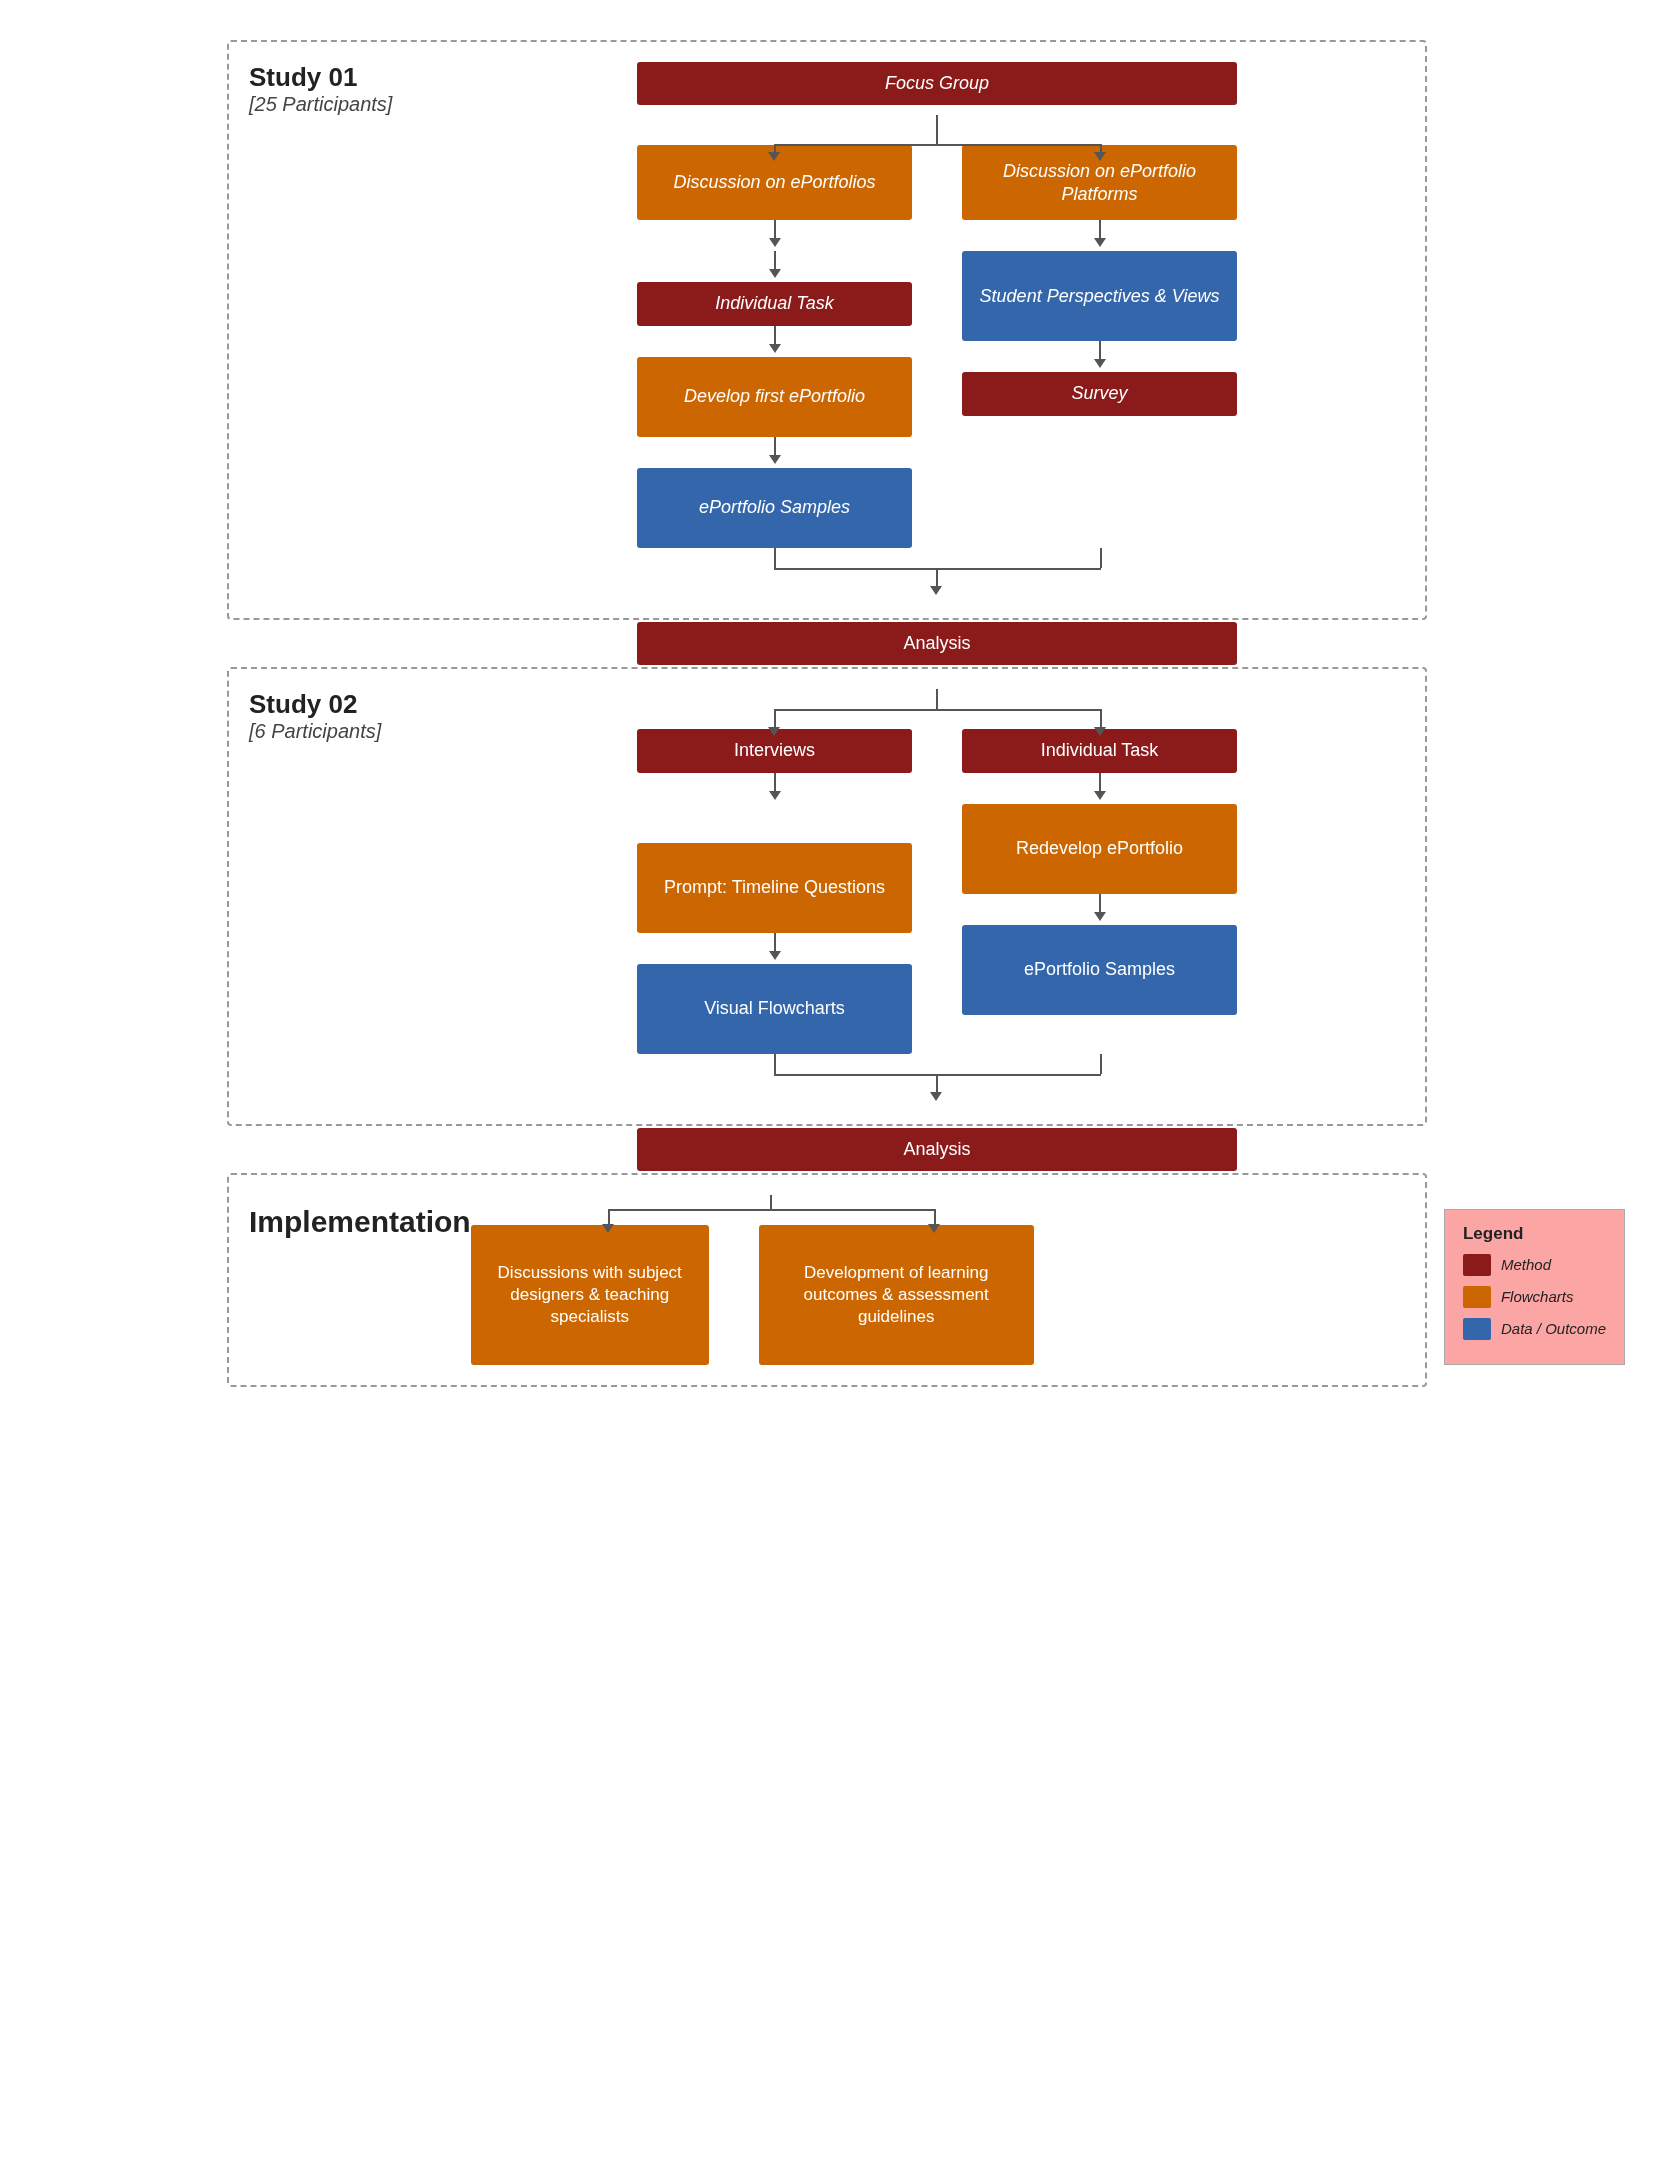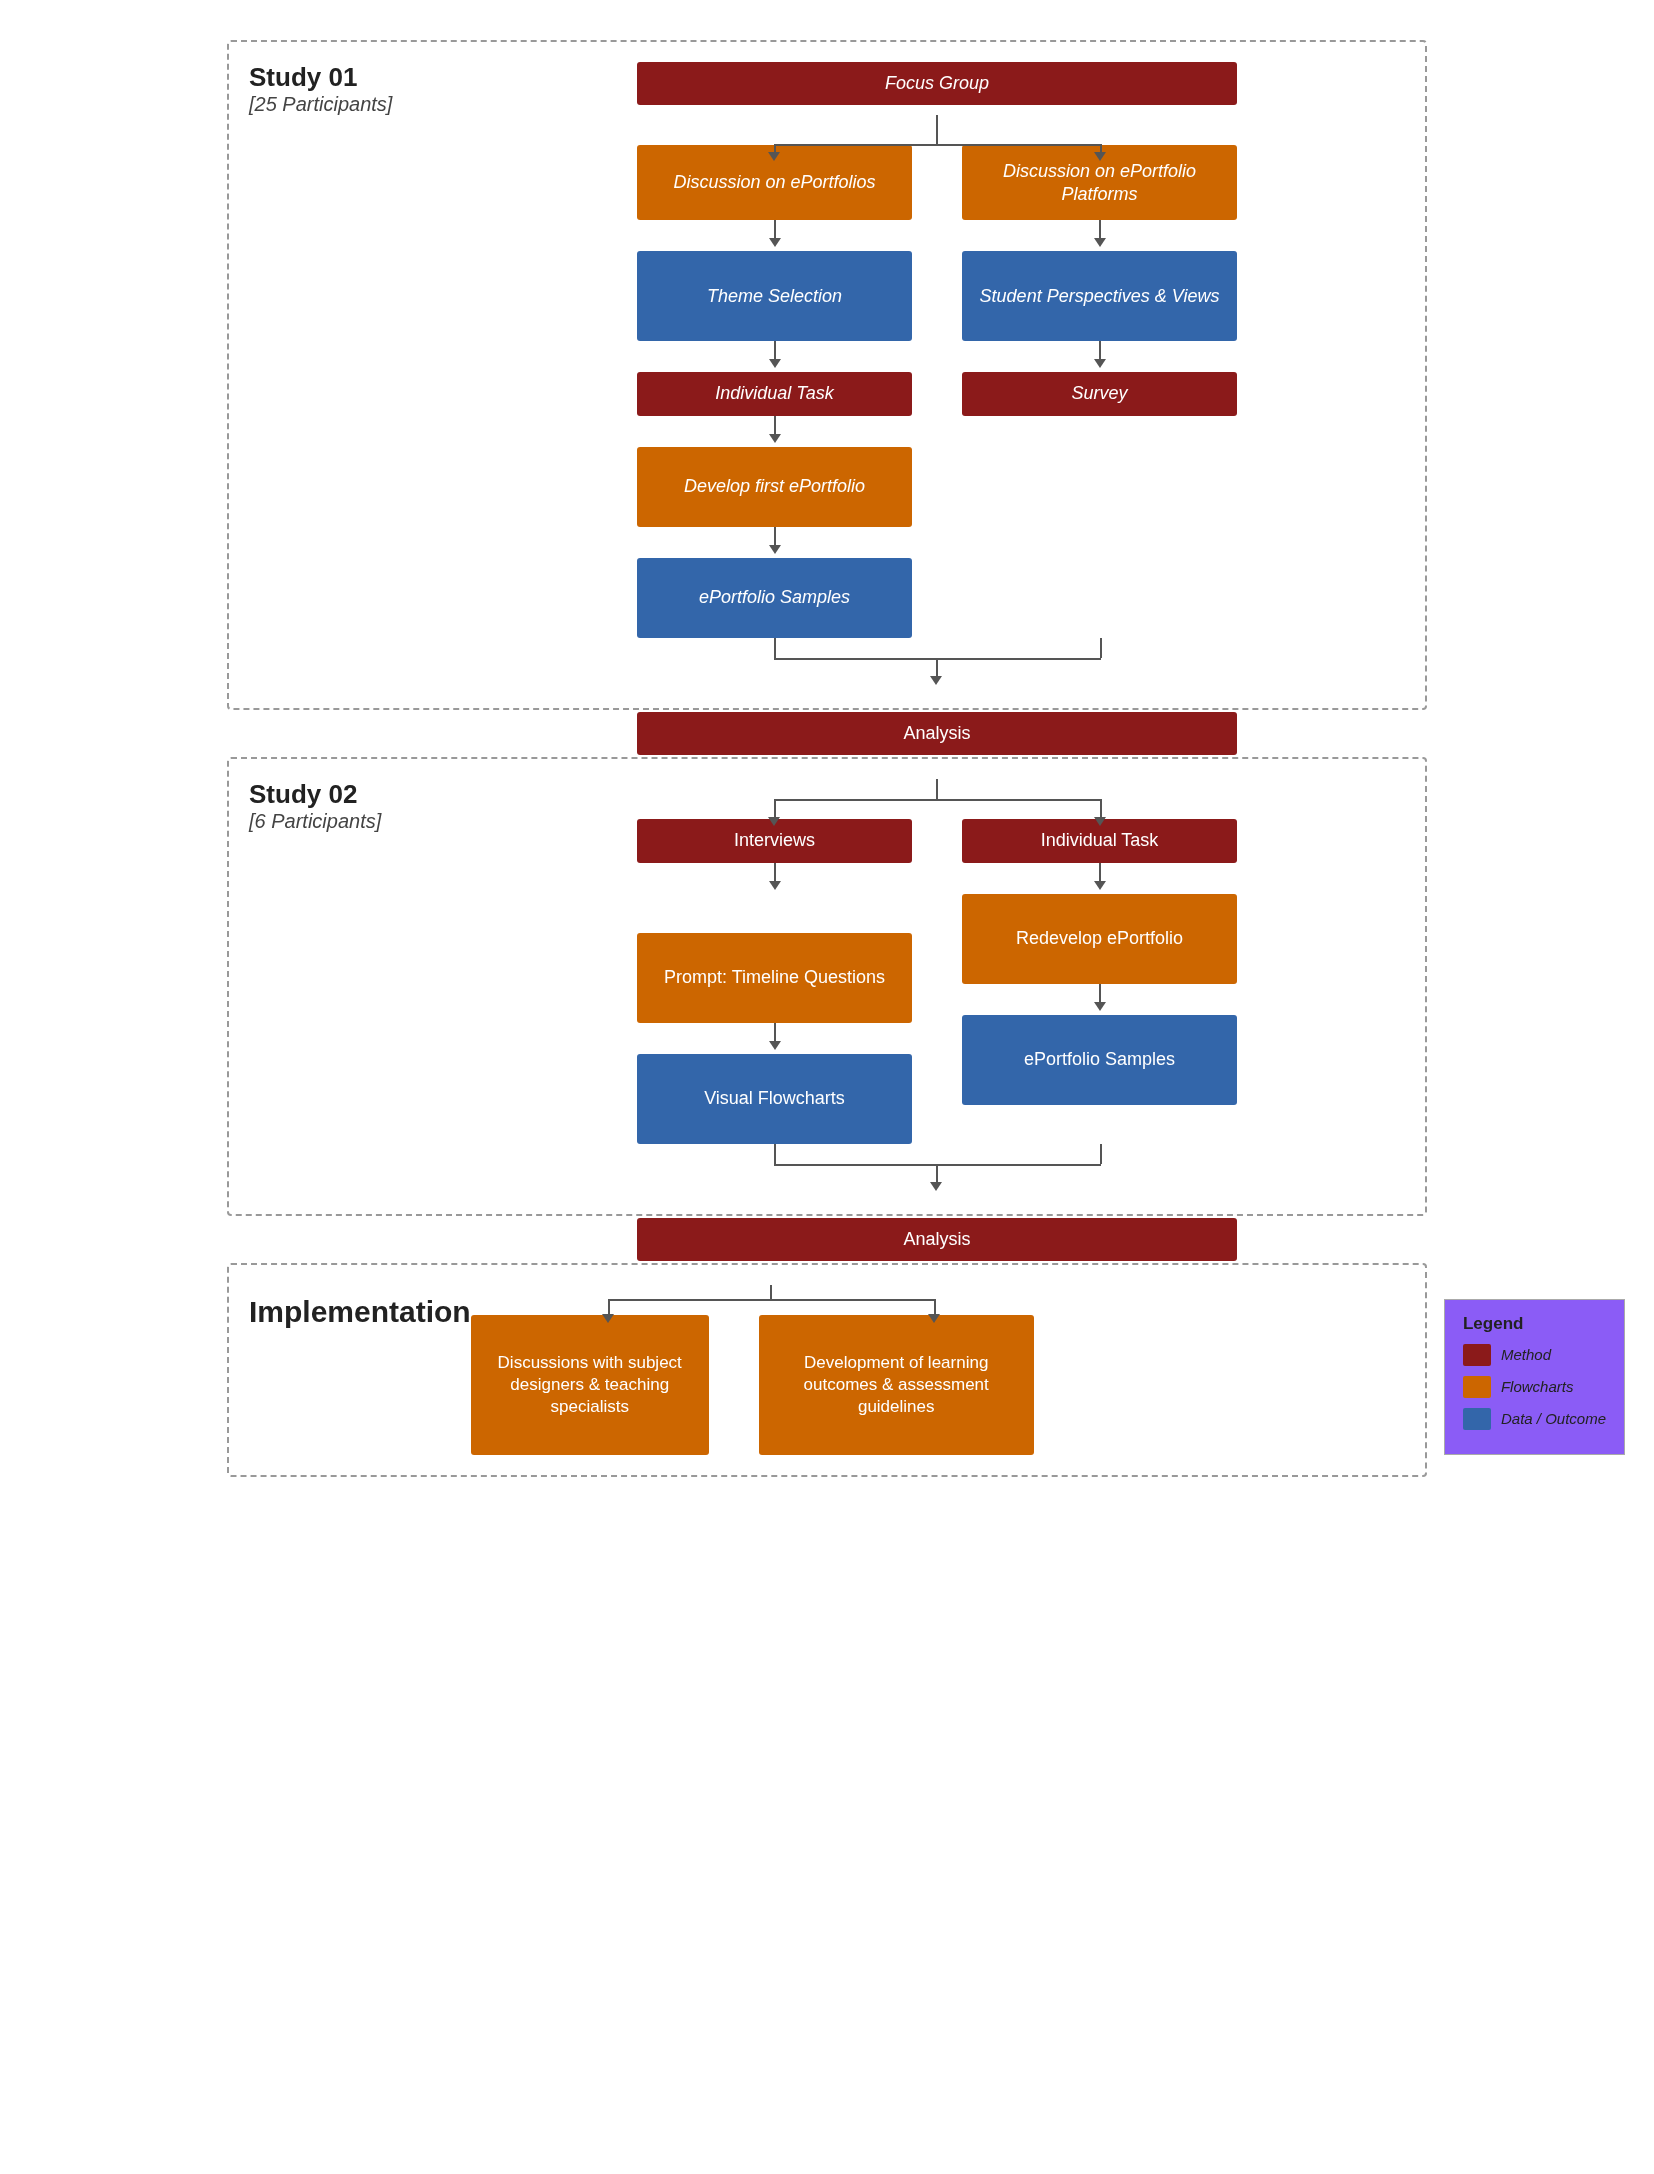--- a/index.html
+++ b/index.html
@@ -94,21 +94,21 @@
       padding-top: 10px;
     }
 
     
     .legend {
       position: absolute;
       right: -200px;
       bottom: 20px;
       border: 1px solid #aaa;
       padding: 14px 18px;
-      background: #8b5cf6;
+      background: #fca5a5;
       min-width: 160px;
     }
 
     .legend-title {
       font-size: 17px;
       font-weight: bold;
       color: #222;
       margin-bottom: 10px;
     }
 
@@ -181,21 +181,20 @@
 
           <div style="position:absolute; left:457px; top:37px; width:0; height:0; border-left:6px solid transparent; border-right:6px solid transparent; border-top:9px solid #555;"></div>
         </div>
 
         <div style="display:flex; width:600px; gap:50px;">
           <div style="display:flex; flex-direction:column; align-items:center; width:275px;">
             <div class="box box-orange" style="width:275px; min-height:75px;">Discussion on ePortfolios</div>
             <div class="arrow-seg" style="height:18px;"></div>
             <div class="arrowhead-down"></div>
             <div style="height:4px;"></div>
-            <div class="box box-blue" style="width:275px; min-height:90px;">Theme Selection</div>
             <div class="arrow-seg" style="height:18px;"></div>
             <div class="arrowhead-down"></div>
             <div style="height:4px;"></div>
             <div class="box box-red" style="width:275px;">Individual Task</div>
             <div class="arrow-seg" style="height:18px;"></div>
             <div class="arrowhead-down"></div>
             <div style="height:4px;"></div>
             <div class="box box-orange" style="width:275px; min-height:80px;">Develop first ePortfolio</div>
             <div class="arrow-seg" style="height:18px;"></div>
             <div class="arrowhead-down"></div>

